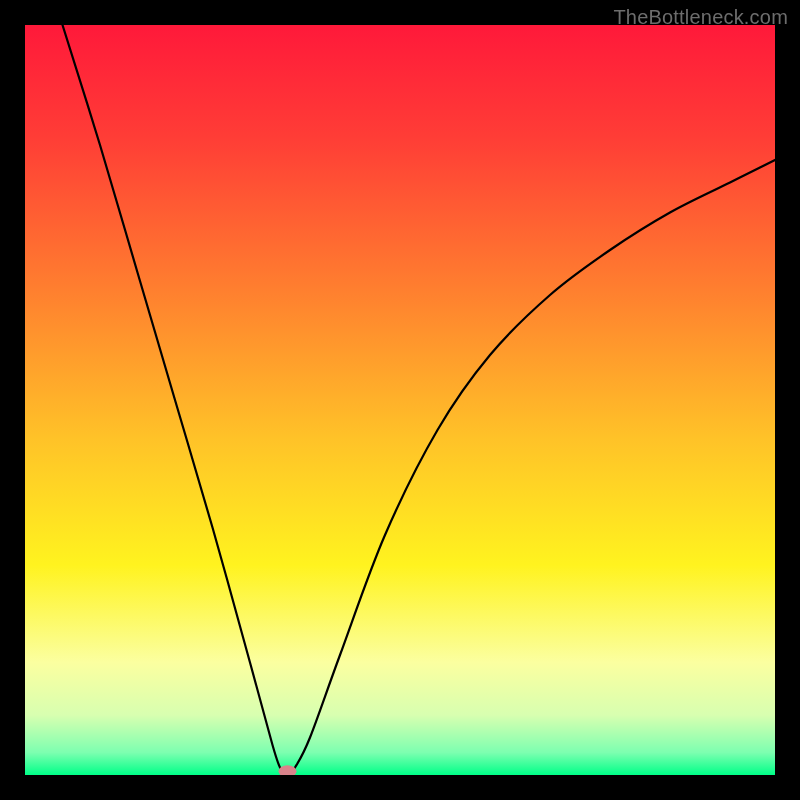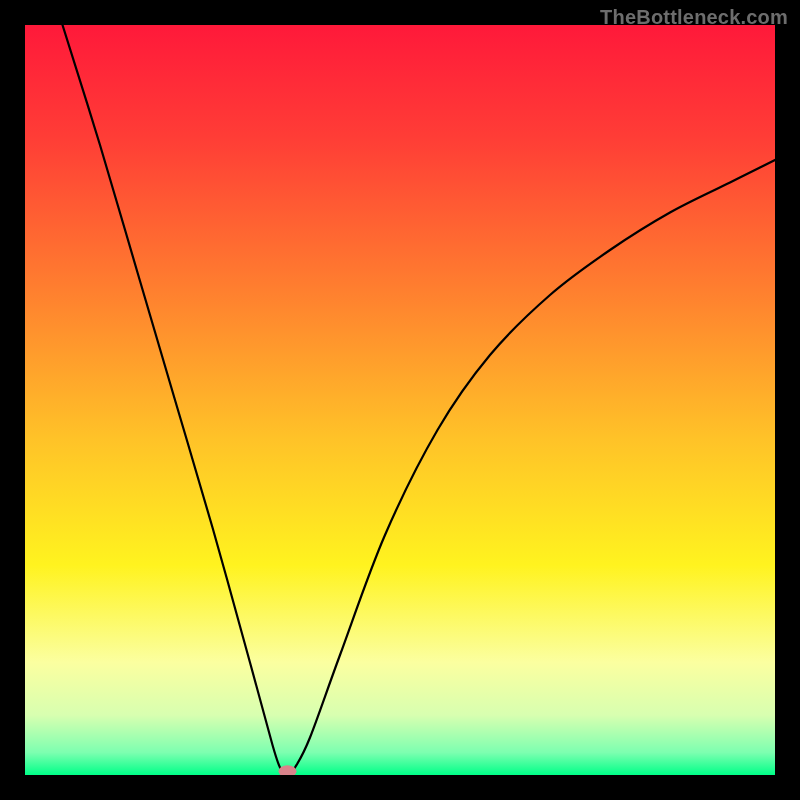--- a/index.html
+++ b/index.html
@@ -10,21 +10,21 @@
     background: #000;
     font-family: Arial, Helvetica, sans-serif;
     overflow: hidden;
   }
   .watermark {
     position: absolute;
     top: 6px;
     right: 12px;
     color: #6d6d6d;
     font-size: 20px;
-    font-weight: 700;
+    font-weight: 400;
     letter-spacing: 0.2px;
     z-index: 5;
   }
   .frame {
     position: absolute;
     left: 25px;
     top: 25px;
     width: 750px;
     height: 750px;
     background: #000;

